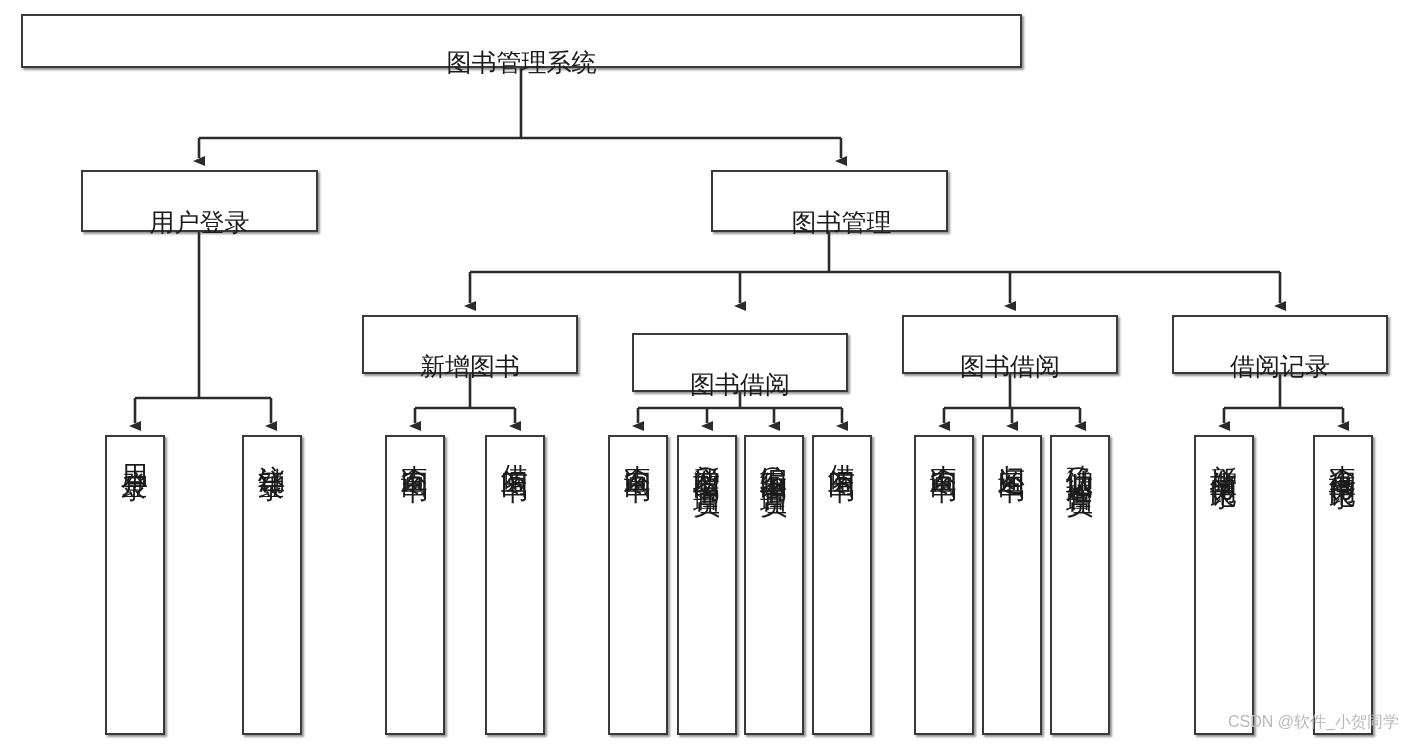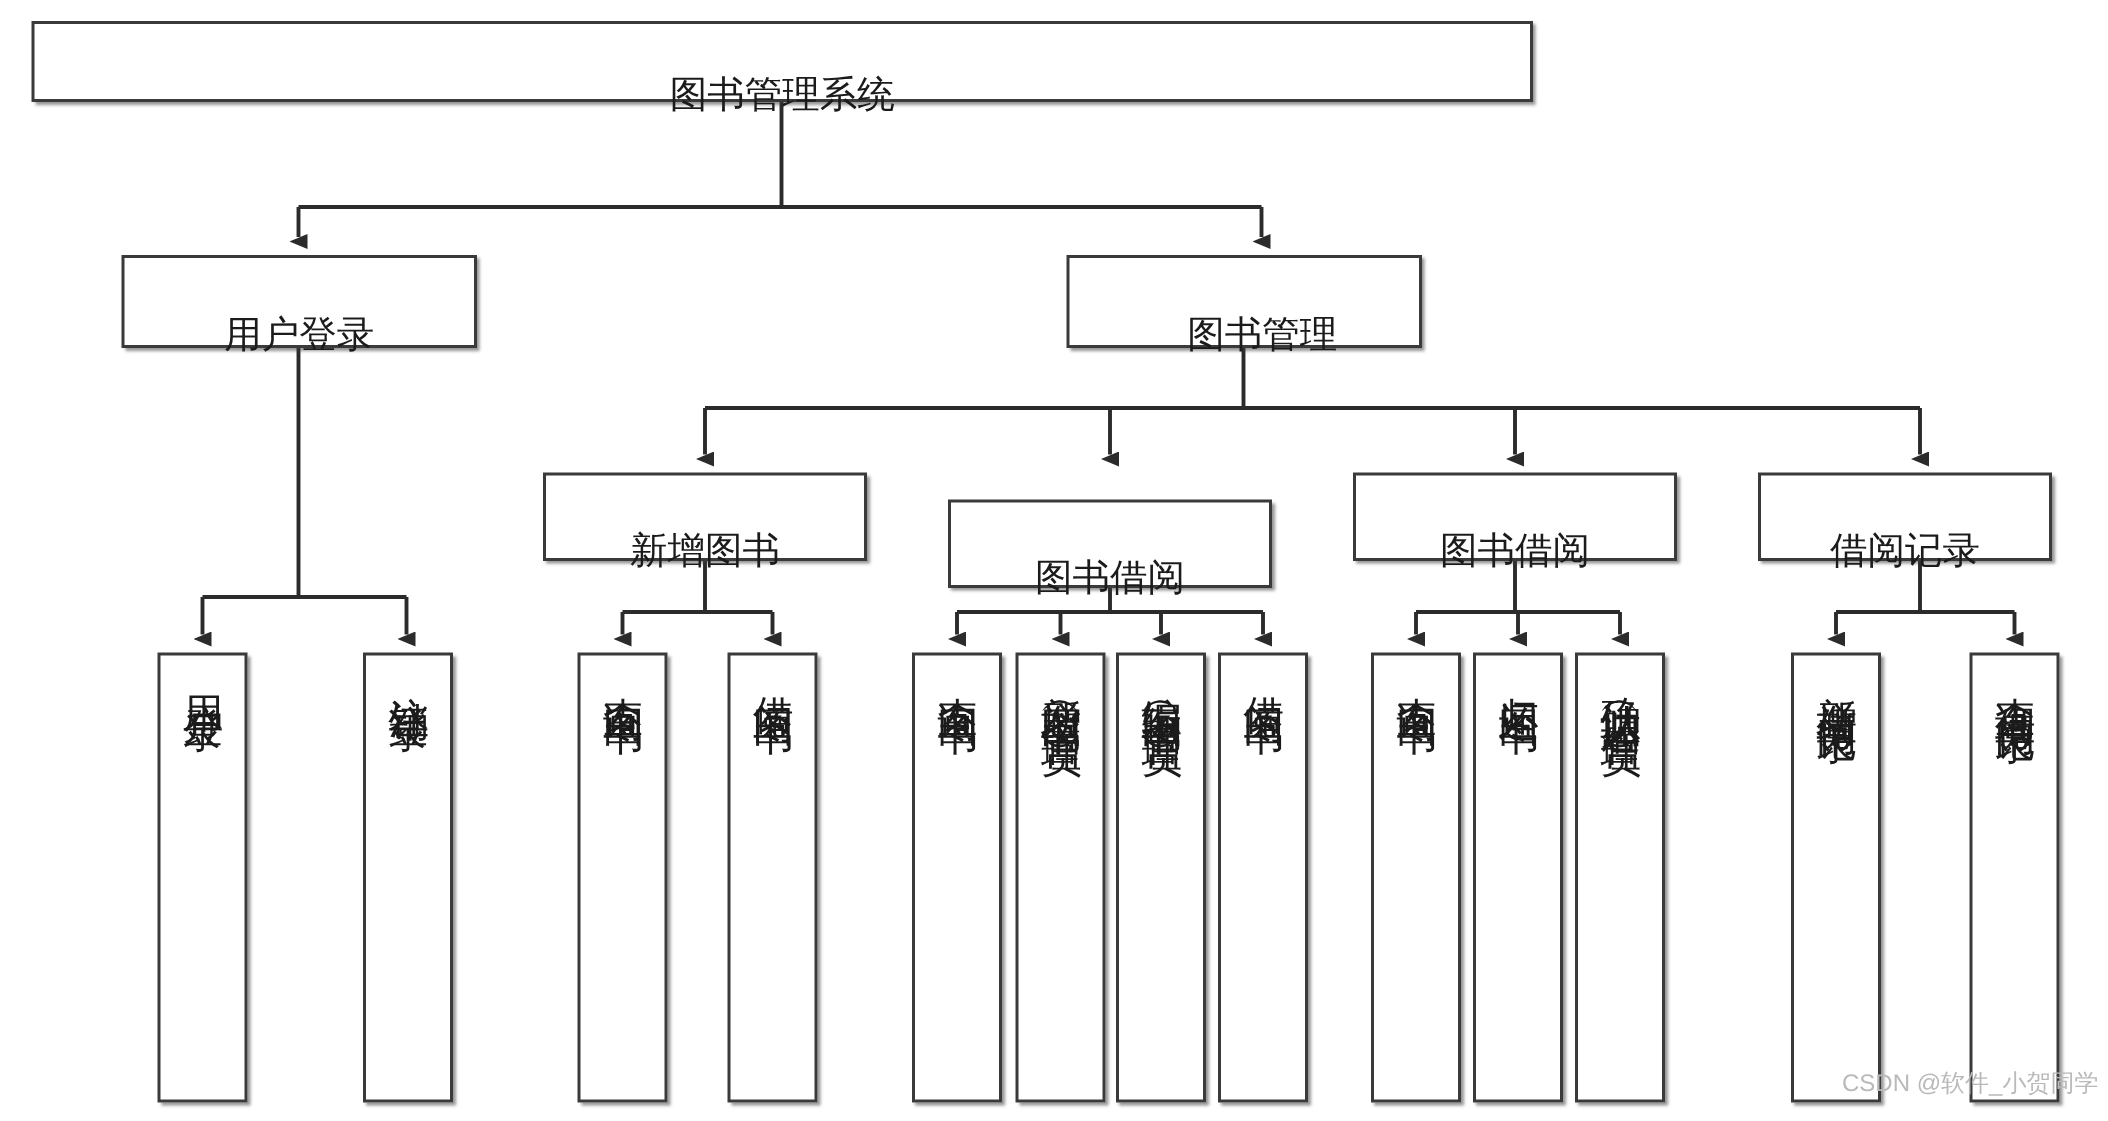--- a/index.html
+++ b/index.html
@@ -137,21 +137,21 @@
 
   <div class="node horizontal" style="left:362px; top:315px; width:216px; height:59px;">
     <span class="label">新增图书</span>
   </div>
   <div class="node horizontal" style="left:632px; top:333px; width:216px; height:59px;">
     <span class="label">图书借阅</span>
   </div>
   <div class="node horizontal" style="left:902px; top:315px; width:216px; height:59px;">
     <span class="label">图书借阅</span>
   </div>
-  <div class="node horizontal" style="left:1172px; top:315px; width:196px; height:59px;">
+  <div class="node horizontal" style="left:1172px; top:315px; width:216px; height:59px;">
     <span class="label">借阅记录</span>
   </div>
 
   <div class="node vertical" style="left:105px; top:435px; width:60px; height:300px;">
     <span class="label">用户登录</span>
   </div>
   <div class="node vertical" style="left:242px; top:435px; width:60px; height:300px;">
     <span class="label">注销登录</span>
   </div>
   <div class="node vertical" style="left:385px; top:435px; width:60px; height:300px;">

